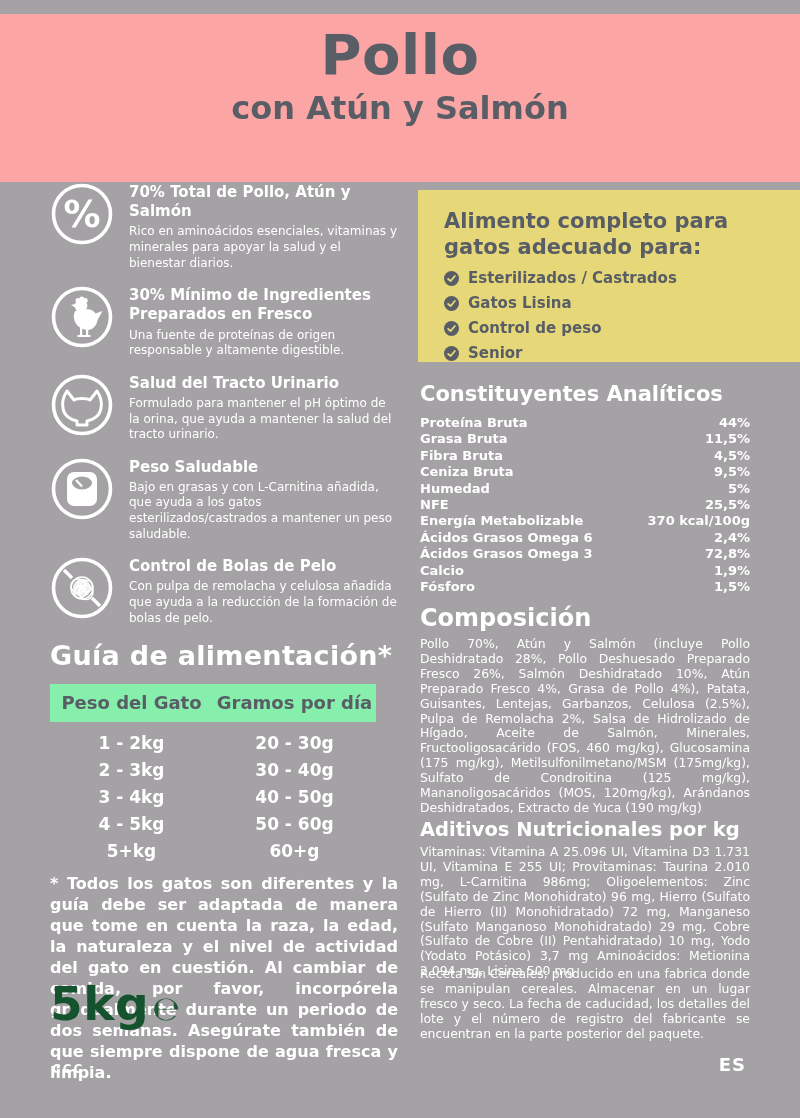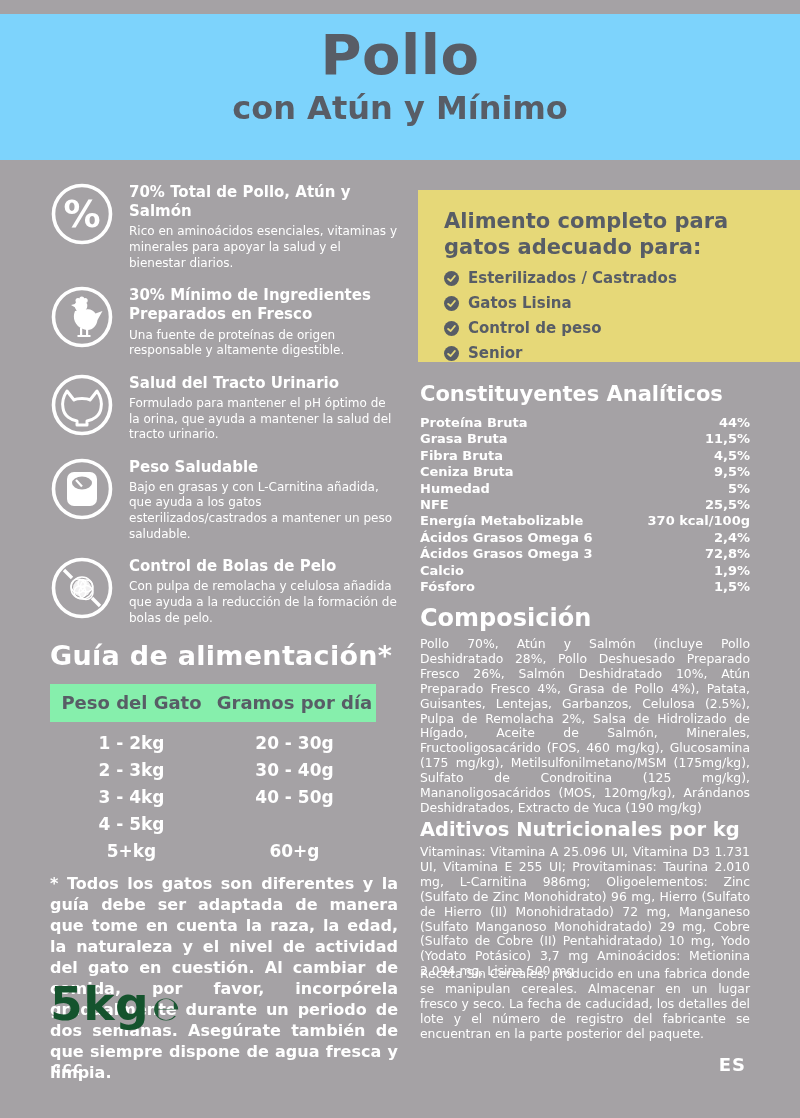--- a/index.html
+++ b/index.html
@@ -5,22 +5,22 @@
   html,body { margin:0; padding:0; }
   body { font-family:"DejaVu Sans", sans-serif; background:#8f8c8f; }
 
   .page {
     position:relative; width:800px; height:1118px;
     background:#a5a2a5; overflow:hidden;
   }
 
   
   .header {
-    position:absolute; top:14px; left:0; right:0; height:146px;
-    background:#7dd3fc; text-align:center; color:#585d66;
+    position:absolute; top:14px; left:0; right:0; height:168px;
+    background:#fca5a5; text-align:center; color:#585d66;
   }
   .header .title   { font-size:56px; font-weight:bold; line-height:1.05; margin-top:12px; letter-spacing:0.5px; }
   .header .subtitle{ font-size:32px; font-weight:bold; margin-top:4px; }
 
   
   .features { position:absolute; left:50px; top:182px; width:350px; color:#fff; }
   .feature  { display:flex; margin-bottom:14px; }
   .feature-icon { flex:0 0 64px; width:64px; height:64px; }
   .feature-text { margin-left:15px; padding-top:1px; width:268px; }
   .feature-title{ font-size:15px; font-weight:bold; line-height:1.28; margin-bottom:3px; }
@@ -75,21 +75,21 @@
   .additives   { top:818px; }
   .storage     { top:967px; }
 </style>
 </head>
 <body>
 
 <div class="page">
 
   <div class="header">
     <div class="title">Pollo</div>
-    <div class="subtitle">con Atún y Mínimo</div>
+    <div class="subtitle">con Atún y Salmón</div>
   </div>
 
   <div class="features">
 
     <div class="feature">
       <div class="feature-icon">
         <svg width="64" height="64" viewBox="0 0 64 64">
           <circle cx="32" cy="32" r="28.5" fill="none" stroke="#fff" stroke-width="3.6"></circle>
           <text x="32" y="45" text-anchor="middle" font-size="37" font-weight="bold" fill="#fff" font-family="DejaVu Sans, sans-serif">%</text>
         </svg>
@@ -192,20 +192,21 @@
         <div class="guide-row">
           <div class="guide-cell guide-data-cell">2 - 3kg</div>
           <div class="guide-cell guide-data-cell">30 - 40g</div>
         </div>
         <div class="guide-row">
           <div class="guide-cell guide-data-cell">3 - 4kg</div>
           <div class="guide-cell guide-data-cell">40 - 50g</div>
         </div>
         <div class="guide-row">
           <div class="guide-cell guide-data-cell">4 - 5kg</div>
+          <div class="guide-cell guide-data-cell">50 - 60g</div>
         </div>
         <div class="guide-row">
           <div class="guide-cell guide-data-cell">5+kg</div>
           <div class="guide-cell guide-data-cell">60+g</div>
         </div>
       </div>
     </div>
   </div>
 
   <p class="footnote">* Todos los gatos son diferentes y la guía debe ser adaptada de manera que tome en cuenta la raza, la edad, la naturaleza y el nivel de actividad del gato en cuestión. Al cambiar de comida, por favor, incorpórela gradualmente durante un periodo de dos semanas. Asegúrate también de que siempre dispone de agua fresca y limpia.</p>

